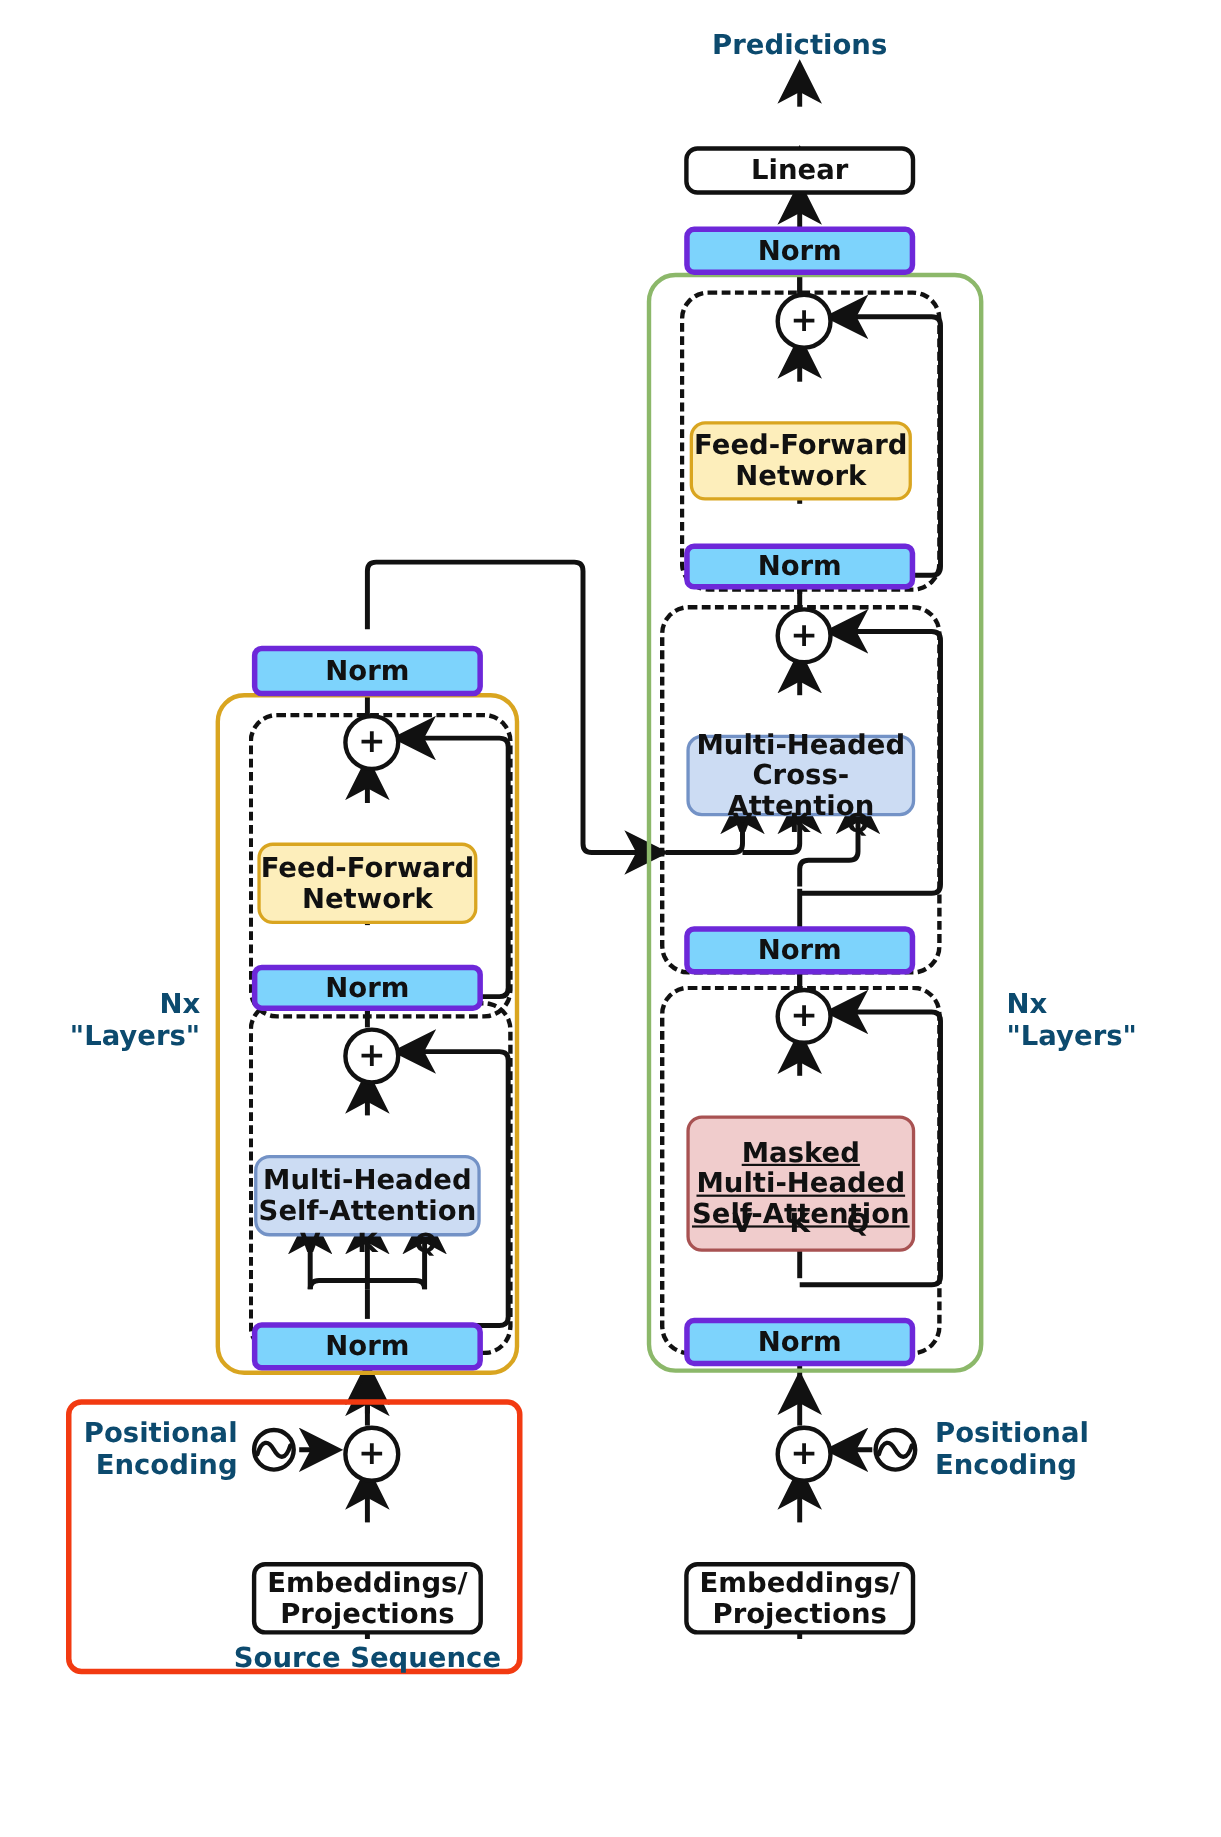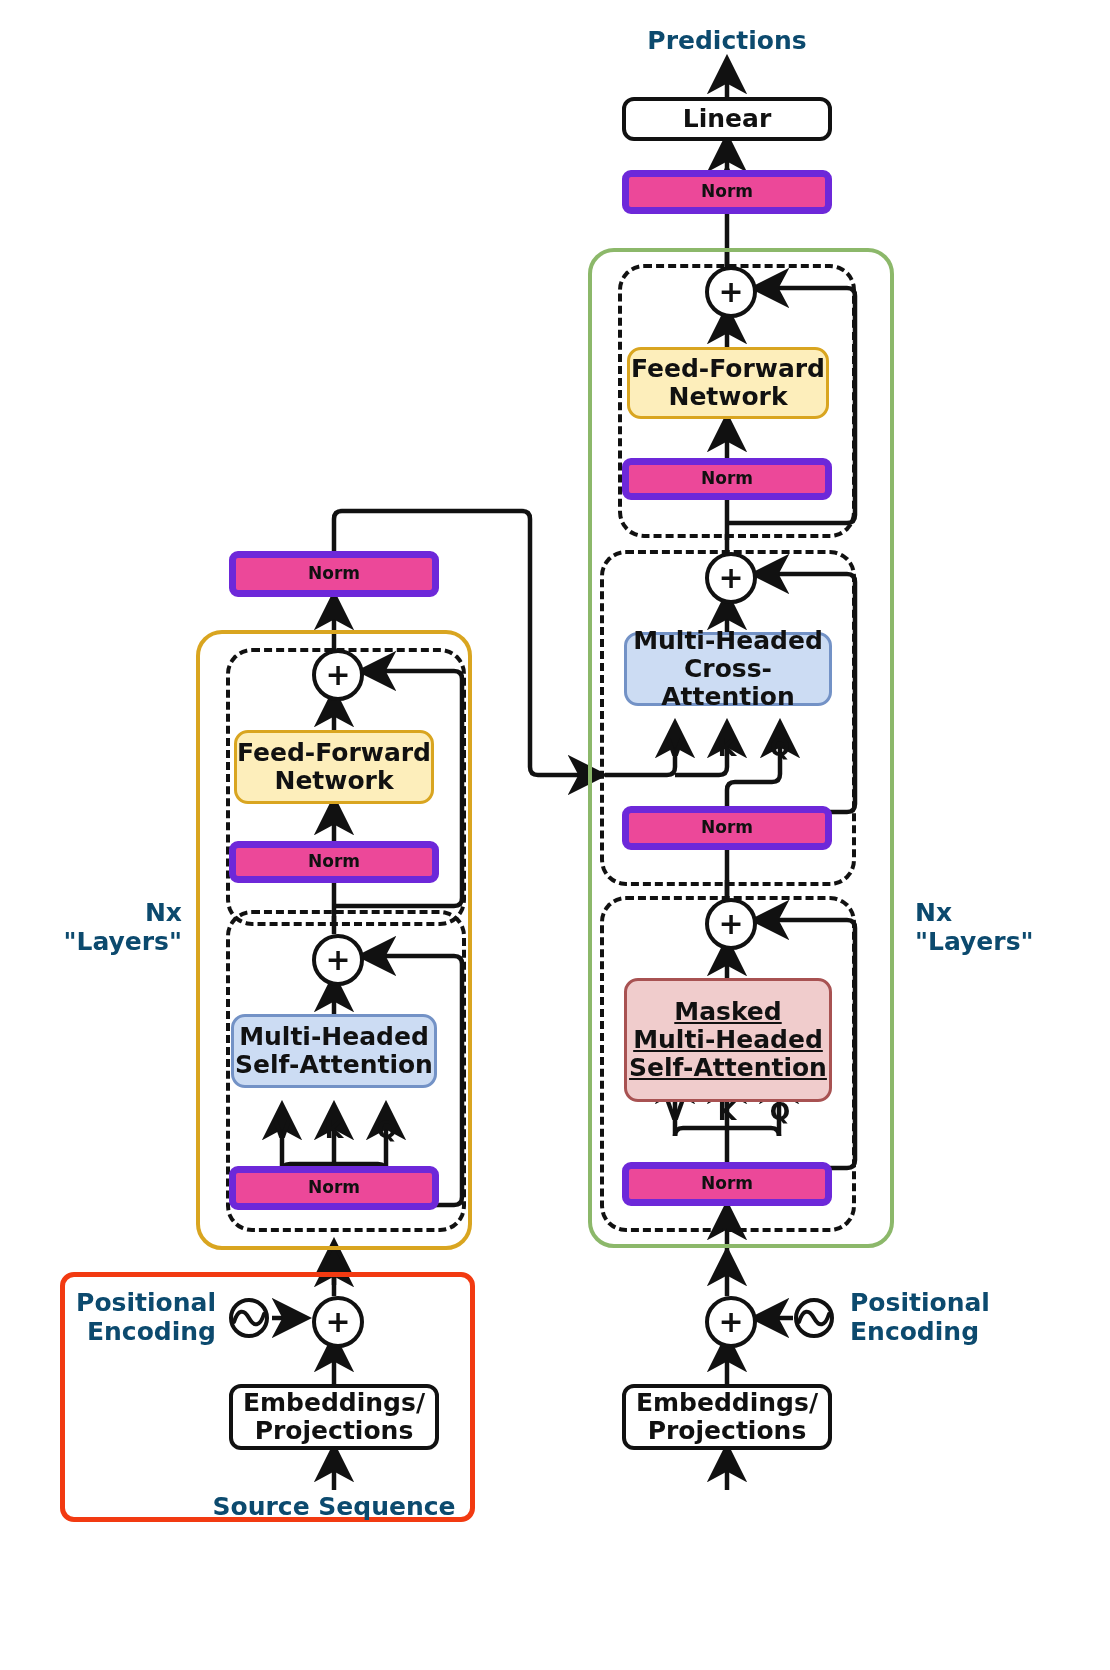--- a/index.html
+++ b/index.html
@@ -2,23 +2,23 @@
 <html><head>
 <meta charset="utf-8">
 <style>
   html,body{margin:0;padding:0;background:#ffffff;}
   body{font-family:"DejaVu Sans","Liberation Sans",sans-serif;}
   #stage{position:relative;width:1110px;height:1670px;background:#fff;overflow:hidden;}
   svg#wires{position:absolute;left:0;top:0;width:1110px;height:1670px;pointer-events:none;}
 
   .node{position:absolute;box-sizing:border-box;display:flex;align-items:center;
         justify-content:center;text-align:center;font-weight:bold;color:#111;
-        line-height:1.12;white-space:pre-line;}
+        line-height:1.12;white-space:pre-line;margin-top:36px;}
   .plain{background:#fff;border:4px solid #111;border-radius:12px;font-size:25px;}
-  .norm{background:#ec4899;border:7px solid #6d28d9;border-radius:9px;font-size:17px;}
+  .norm{background:#7dd3fc;border:5px solid #6d28d9;border-radius:9px;font-size:25px;}
   .ffn{background:#fdeebb;border:3px solid #d9a520;border-radius:14px;font-size:25px;}
   .attn{background:#ccdcf3;border:3px solid #7392c6;border-radius:14px;font-size:25px;}
   .masked{background:#f0cccc;border:3px solid #a85252;border-radius:14px;font-size:25px;}
 
   .caption{position:absolute;font-weight:bold;font-size:25px;color:#0c4a6e;
            text-align:center;white-space:pre-line;line-height:1.16;}
   .caption.left-al{text-align:right;}
   .caption.right-al{text-align:left;}
 
   .stackbox{position:absolute;box-sizing:border-box;border-radius:26px;background:transparent;}

